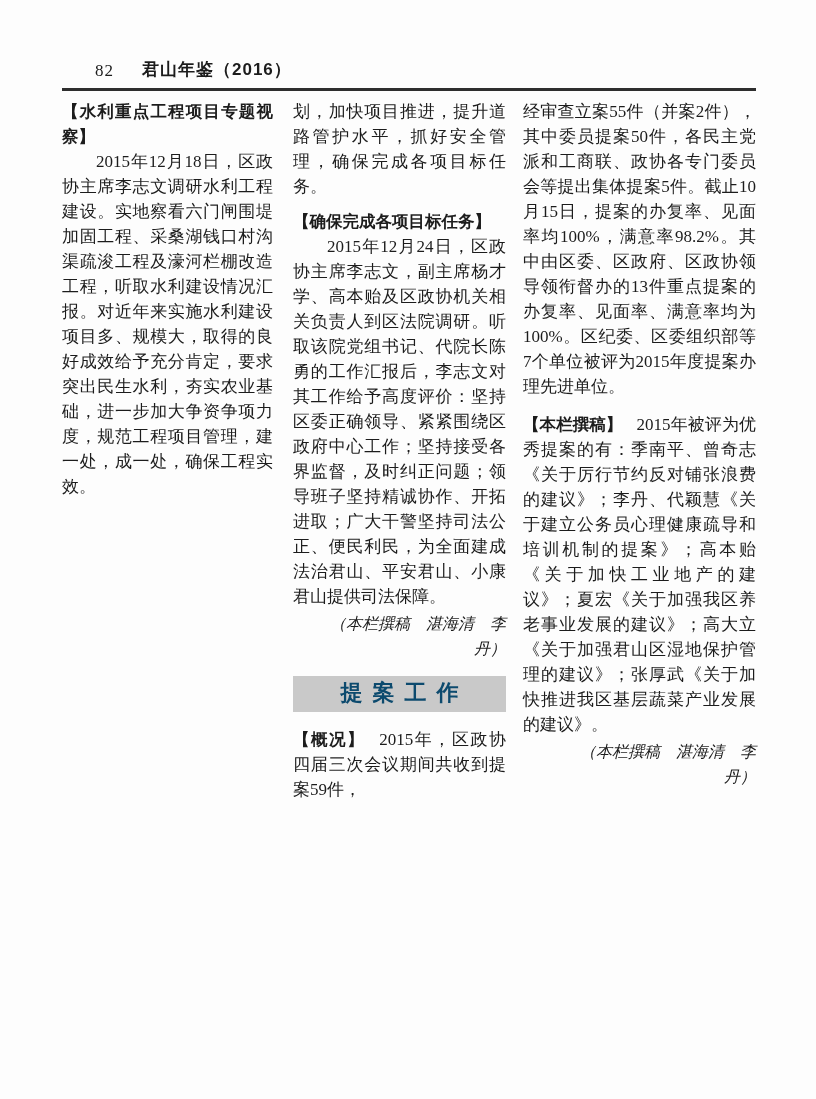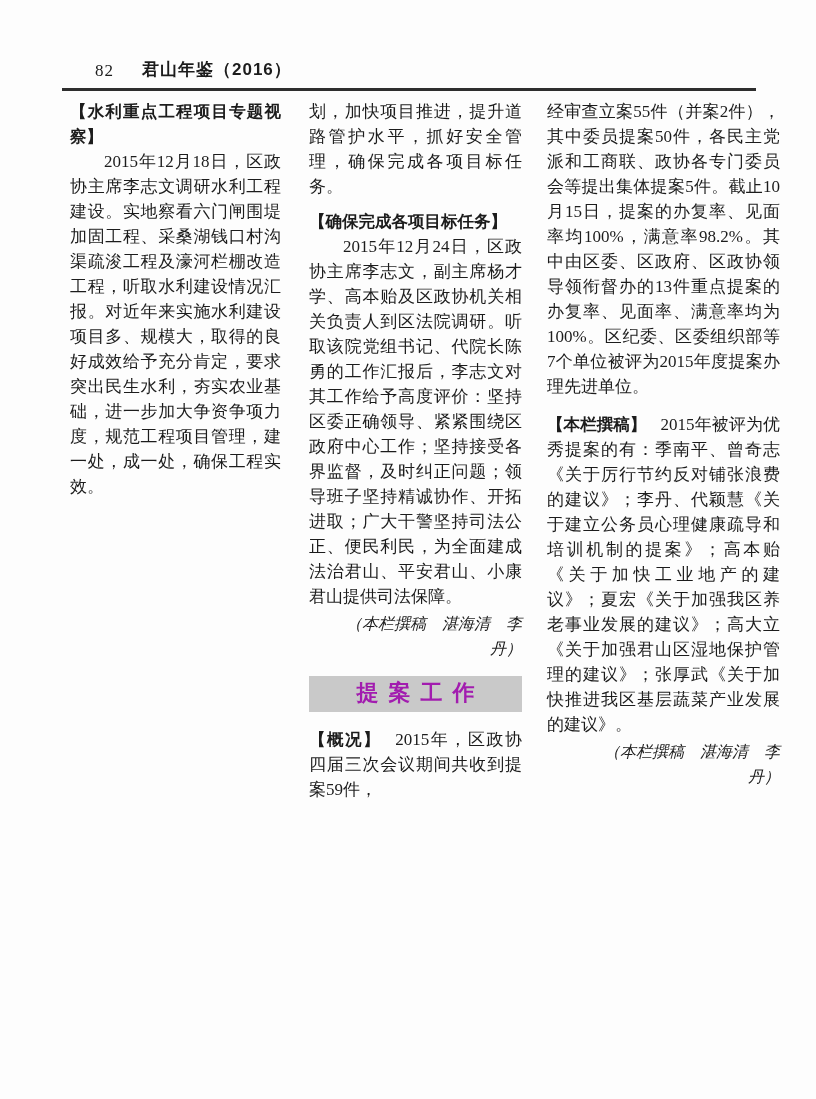--- a/index.html
+++ b/index.html
@@ -50,21 +50,20 @@
     position: absolute;
     left: 62px;
     top: 99px;
     display: flex;
   }
   .col {
     font-size: 17px;
     line-height: 25px;
     text-align: justify;
     text-justify: inter-ideograph;
-    margin-left: 8px;
   }
   .col-1 { width: 211px; margin-right: 20px; }
   .col-2 { width: 213px; margin-right: 17px; }
   .col-3 { width: 233px; }
   p { margin: 0; }
   .para-indent { text-indent: 2em; }
   .gap-sm { height: 10px; }
   .gap-md { height: 13px; }
   .entry-heading-line {
     font-family: "Liberation Sans", "DejaVu Sans", sans-serif;
@@ -87,21 +86,21 @@
   
   .section-banner {
     margin: 15px 0 15px 0;
     background: #c9c9c9;
     text-align: center;
     font-weight: 700;
     font-size: 22px;
     letter-spacing: 10px;
     text-indent: 10px;
     padding: 4px 0 7px 0;
-    color: #a21caf;
+    color: #0c4a6e;
   }
 </style>
 </head>
 <body>
 
 <div class="page">
 
   <div class="running-head">
     <div class="running-head-inner">
       <span class="page-number">82</span>

